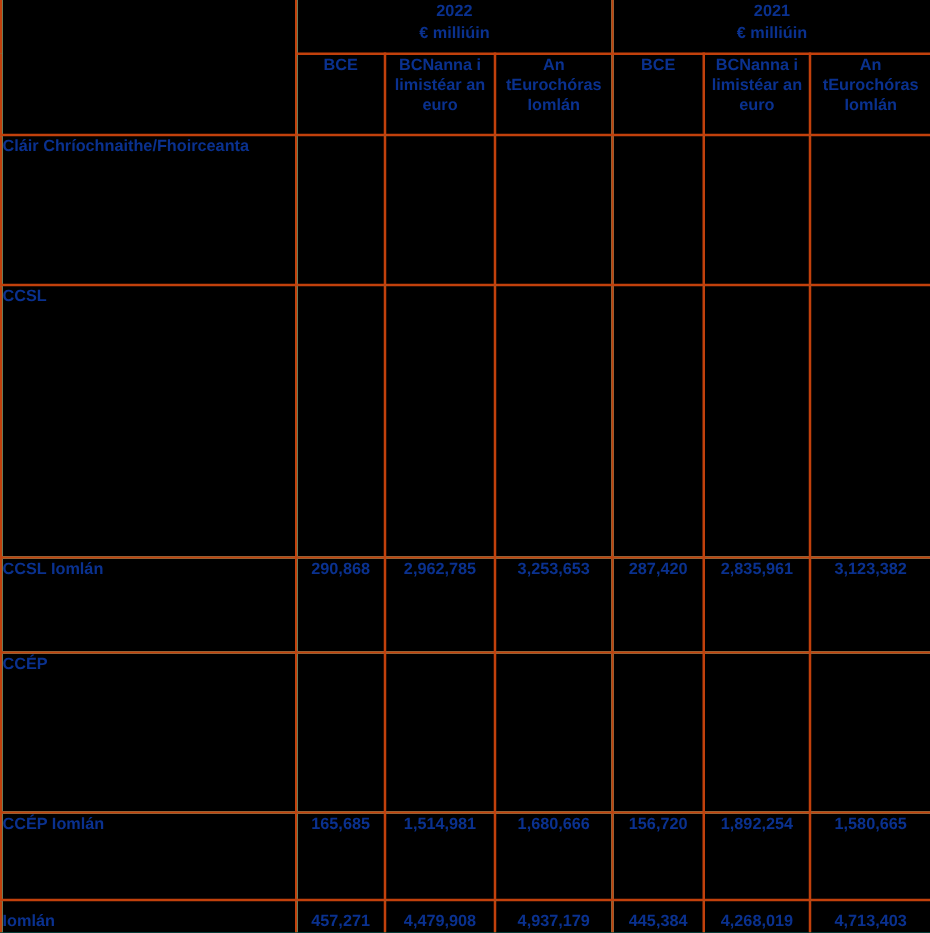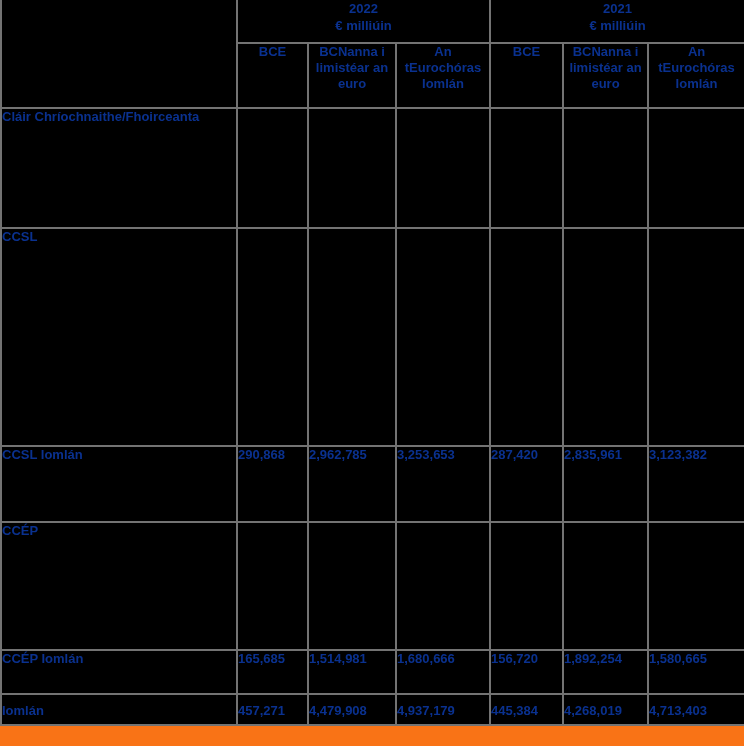--- a/index.html
+++ b/index.html
@@ -4,31 +4,31 @@
 <style>
   html, body {
     margin: 0;
     padding: 0;
     background: #000000;
   }
   .page {
     position: relative;
     width: 744px;
     height: 746px;
-    background: #f97316;
+    background: #14b8a6;
     overflow: hidden;
     font-family: "Liberation Sans", "DejaVu Sans", sans-serif;
   }
   table.fin {
     border-collapse: collapse;
     table-layout: fixed;
     width: 744px;
   }
   table.fin td {
-    border: 2px solid #737373;
+    border: 2px solid #c2410c;
     background: #000000;
     vertical-align: top;
     overflow: hidden;
     color: #0a318f;
     font-weight: bold;
     font-size: 13px;
     padding: 0;
   }
   
   tr.r-group td { border-top: none; }
@@ -55,34 +55,34 @@
     color: #08308c;
   }
 
   
   td.lbl {
     text-align: left;
     padding: 13px 4px 0 6px;
     white-space: nowrap;
   }
   td.num {
-    text-align: left;
+    text-align: center;
     padding: 13px 7px 0 0;
     white-space: nowrap;
   }
   tr.r5 td.lbl, tr.r5 td.num { padding-top: 8px; }
 
   
   tr.r-group { height: 43px; }
   tr.r-sub   { height: 65px; }
   tr.r0 { height: 120px; }
   tr.r1 { height: 218px; }
   tr.r2 { height: 76px; }
   tr.r3 { height: 128px; }
-  tr.r4 { height: 44px; }
+  tr.r4 { height: 70px; }
   tr.r5 { height: 31px; }
 </style>
 </head>
 <body>
 
 <div class="page">
   <table class="fin">
     <colgroup>
       <col style="width:236px">
       <col style="width:71px">

